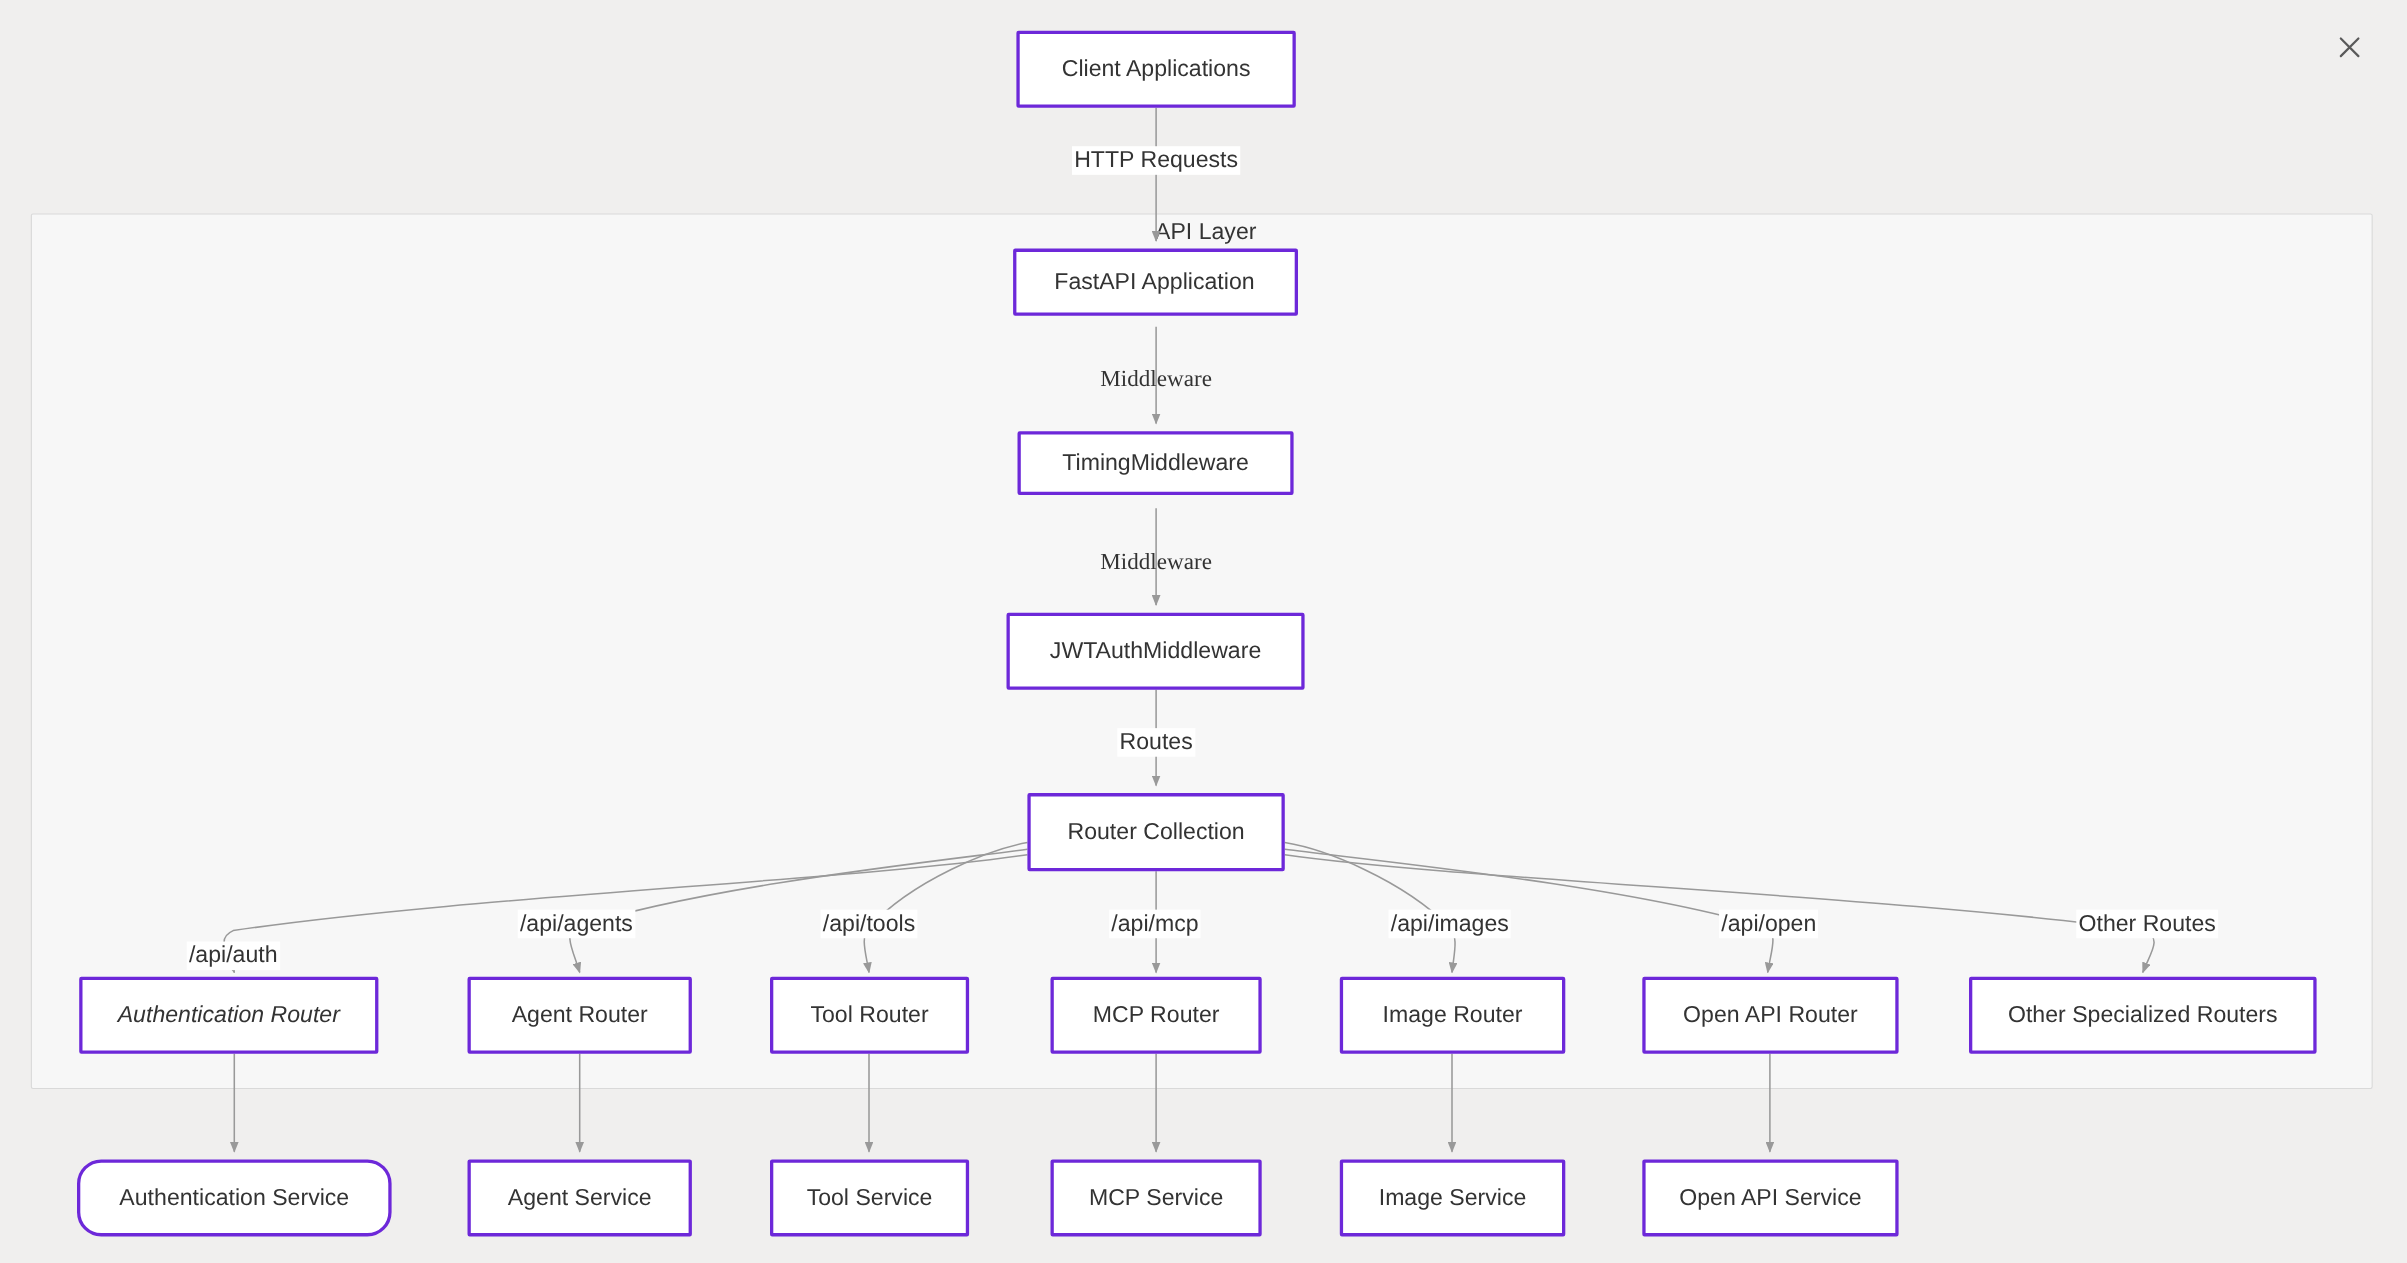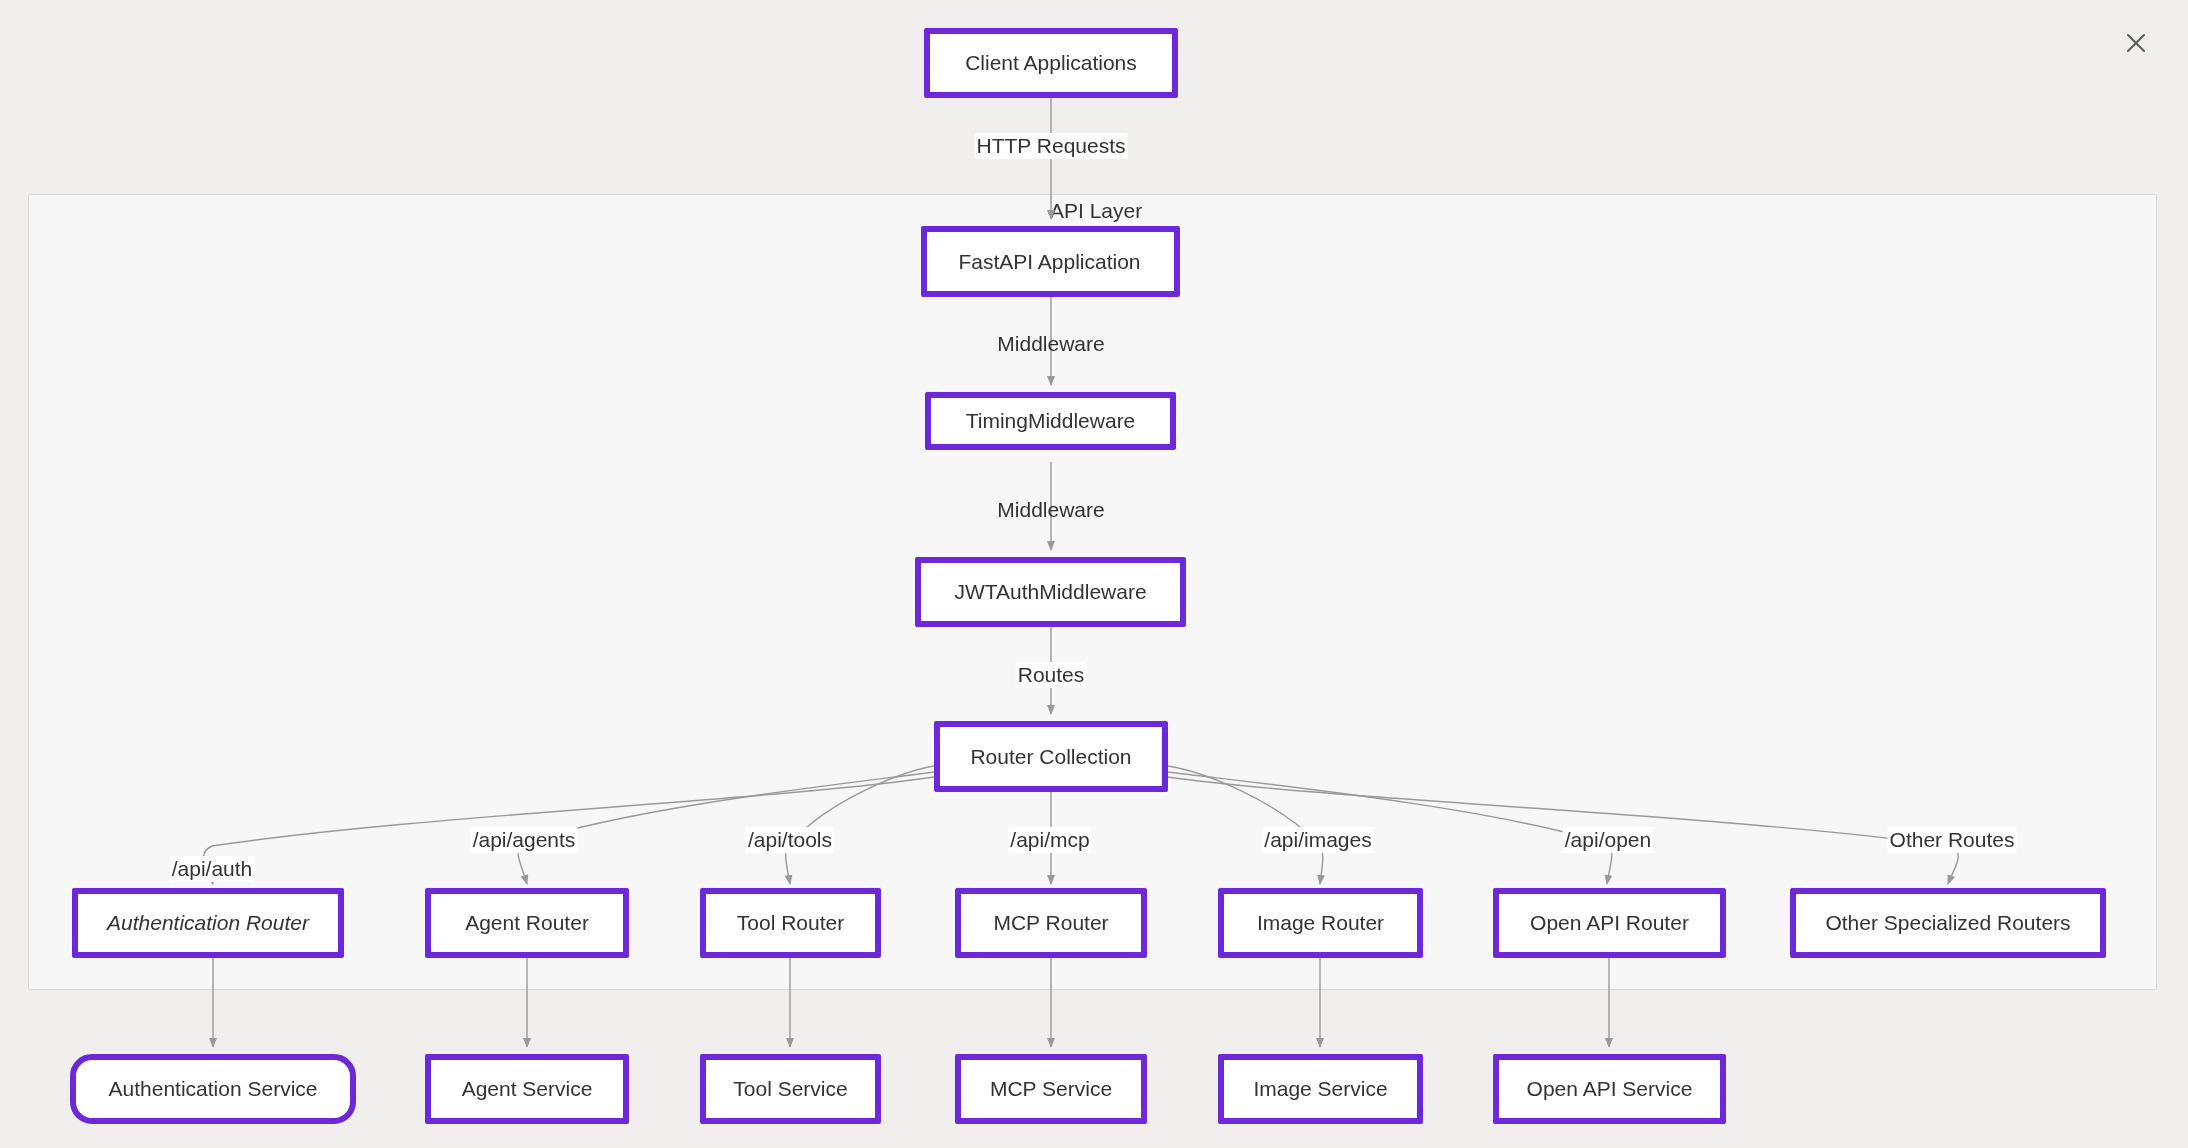--- a/index.html
+++ b/index.html
@@ -34,21 +34,21 @@
   .subgraph-title {
     position: absolute;
     font-size: 21px;
     color: #333333;
     white-space: nowrap;
     line-height: 1;
   }
   .node {
     position: absolute;
     background: #ffffff;
-    border: 6px solid #6d28d9;
+    border: 3px solid #6d28d9;
     box-sizing: border-box;
     border-radius: 2px;
     display: flex;
     align-items: center;
     justify-content: center;
     font-size: 21px;
     color: #333333;
     white-space: nowrap;
     padding: 0 14px;
   }
@@ -57,20 +57,21 @@
     background: #ffffff;
     font-size: 21px;
     color: #333333;
     white-space: nowrap;
     line-height: 1.15;
     padding: 1px 2px;
     transform: translate(-50%, -50%);
   }
   .edge-label.nobg {
     background: transparent;
+    font-family: Liberation Serif, serif;
   }
   #close-button {
     position: absolute;
     left: 2118px;
     top: 25px;
     width: 36px;
     height: 36px;
     cursor: pointer;
   }
   #close-button svg { display: block; }
@@ -111,21 +112,21 @@
       <path d="M527,958 L527,1047" marker-end="url(#arrow)"></path>
       <path d="M790,958 L790,1047" marker-end="url(#arrow)"></path>
       <path d="M1051,958 L1051,1047" marker-end="url(#arrow)"></path>
       <path d="M1320,958 L1320,1047" marker-end="url(#arrow)"></path>
       <path d="M1609,958 L1609,1047" marker-end="url(#arrow)"></path>
     </g>
   </svg>
 
   <div class="node" style="left:924px; top:28px; width:254px; height:70px;">Client Applications</div>
 
-  <div class="node" style="left:921px; top:226px; width:259px; height:71px;padding-left:12px;">FastAPI Application</div>
+  <div class="node" style="left:921px; top:226px; width:259px; height:61px;padding-left:12px;">FastAPI Application</div>
 
   <div class="node" style="left:925px; top:392px; width:251px; height:58px;">TimingMiddleware</div>
 
   <div class="node" style="left:915px; top:557px; width:271px; height:70px;">JWTAuthMiddleware</div>
 
   <div class="node" style="left:934px; top:721px; width:234px; height:71px;">Router Collection</div>
 
   <div class="node" style="left:72px; top:888px; width:272px; height:70px;font-style:italic;">Authentication Router</div>
   <div class="node" style="left:425px; top:888px; width:204px; height:70px;">Agent Router</div>
   <div class="node" style="left:700px; top:888px; width:181px; height:70px;">Tool Router</div>

